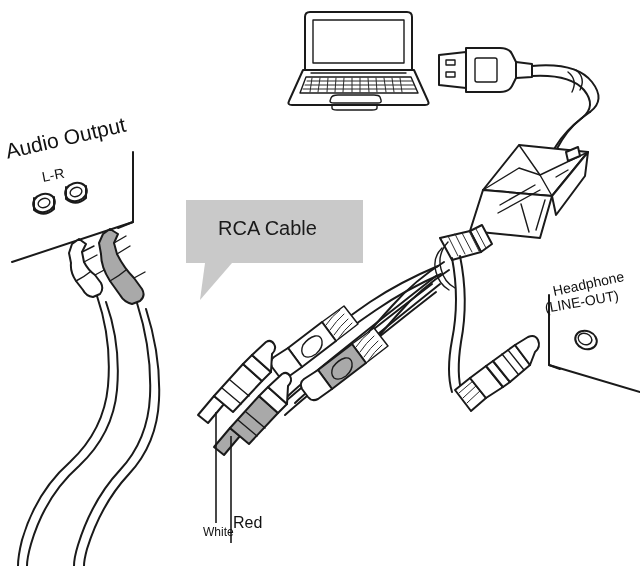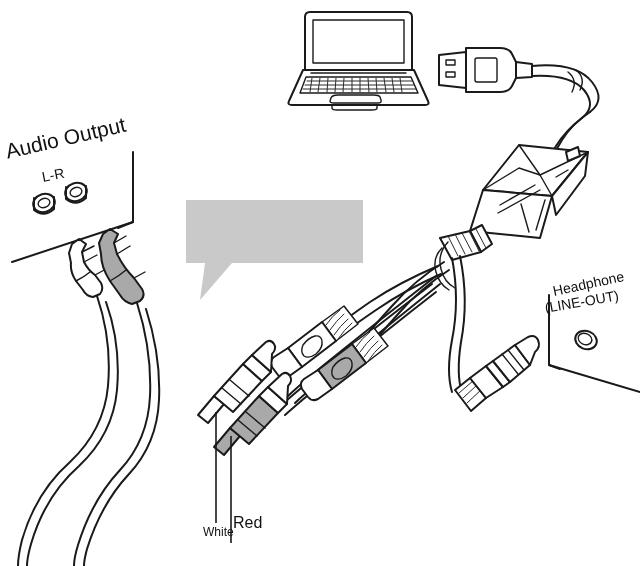--- a/index.html
+++ b/index.html
@@ -269,18 +269,19 @@
 
     <g>
       <rect class="bubble" x="186" y="200" width="177" height="63"></rect>
       <path class="bubble" d="M205 263 L232 263 L200 300 Z"></path>
     </g>
 
   </svg>
 
   <div class="lbl" id="lab-audio">Audio Output</div>
   <div class="lbl" id="lab-lr">L-R</div>
+  <div class="lbl" id="lab-rca">RCA Cable</div>
   <div class="lbl" id="lab-hp">Headphone</div>
   <div class="lbl" id="lab-lineout">(LINE-OUT)</div>
   <div class="lbl" id="lab-white">White</div>
   <div class="lbl" id="lab-red">Red</div>
 
 </div>
 
 </body></html>

